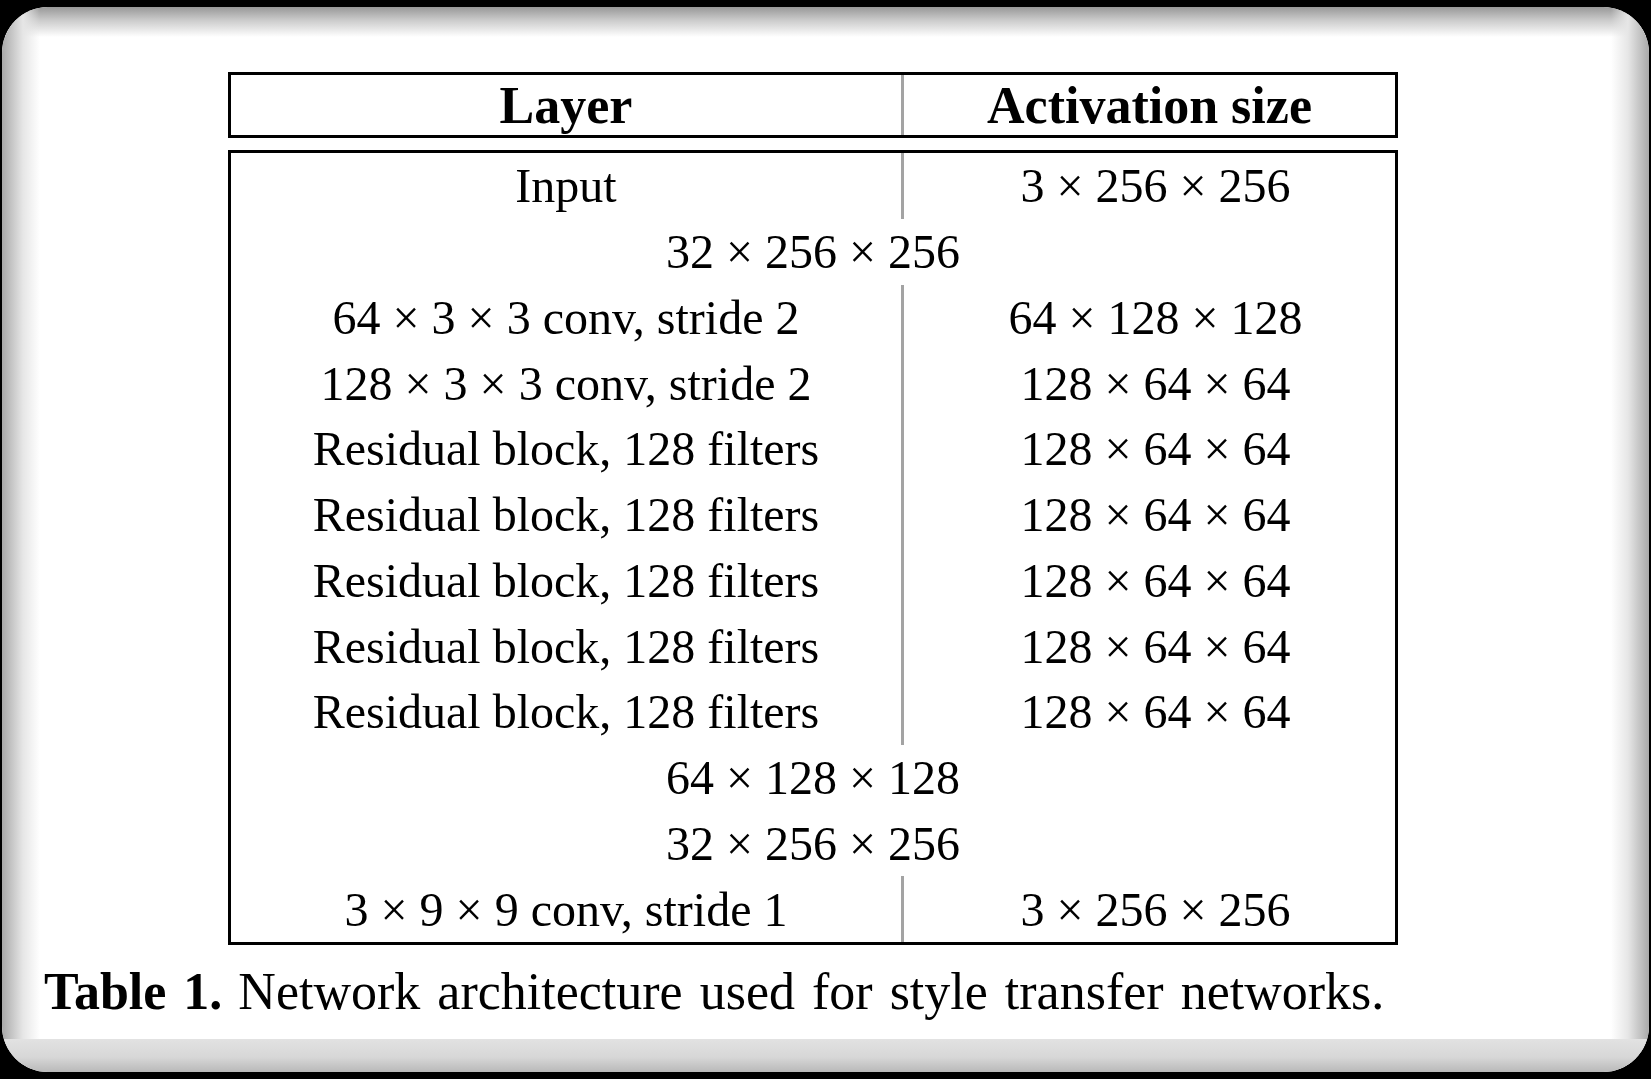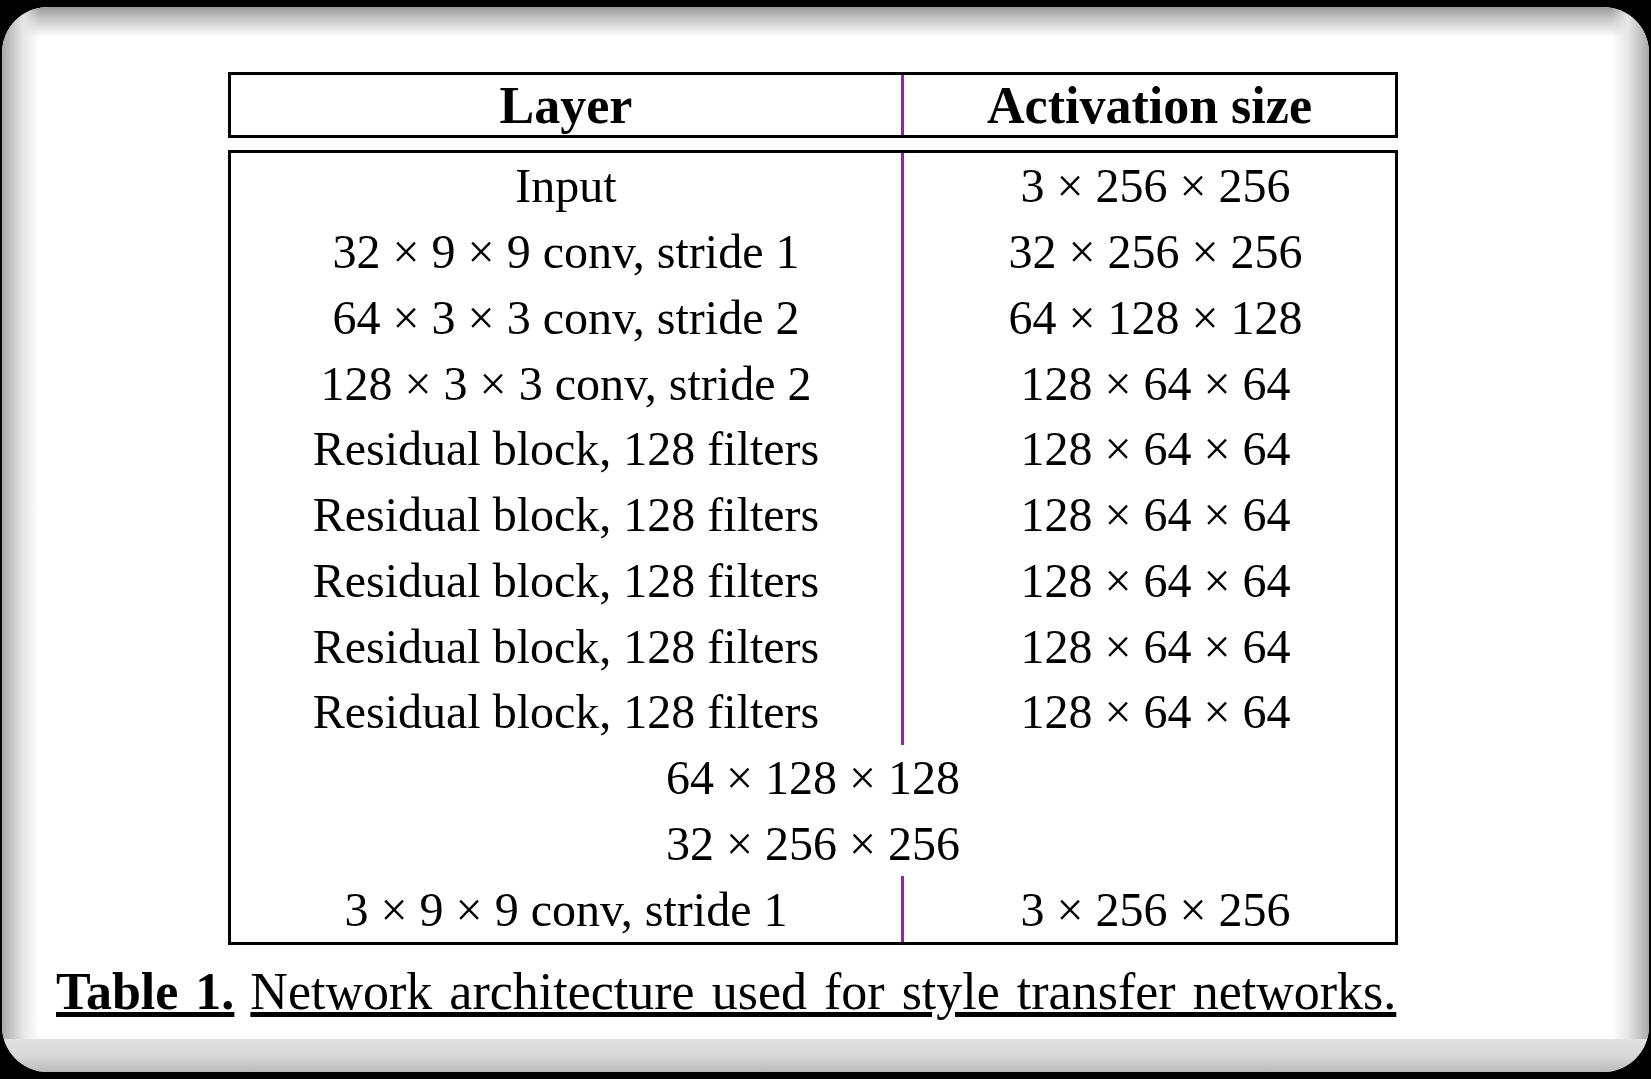--- a/index.html
+++ b/index.html
@@ -59,33 +59,32 @@
   }
   .trow{flex:1;display:flex;min-height:0;gap:12px;}
   .cell{
     display:flex;align-items:center;justify-content:center;
     white-space:nowrap;
     overflow:hidden;
   }
   .layer-col{
     box-sizing:border-box;
     width:673px;
-    border-right:3px solid #a21caf;
+    border-right:3px solid #a3a3a3;
     align-items:center;
   }
   .act-col{flex:1;justify-content:center;}
   .caption{
     position:absolute;
-    left:54px;top:952px;
+    left:42px;top:952px;
     width:1580px;height:64px;
     display:flex;align-items:center;
     font-size:52px;
     word-spacing:4px;
     white-space:nowrap;
-    text-decoration:underline;
   }
   .cap-label{font-weight:bold;margin-right:16px;}
 </style>
 </head>
 <body>
 
 <div class="frame">
   <div class="panel">
     <div class="shade-top"></div>
     <div class="shade-left"></div>
@@ -101,21 +100,20 @@
           <span>Activation size</span>
         </div>
       </div>
 
       <div class="tbody">
         <div class="trow">
           <div class="cell layer-col">Input</div>
           <div class="cell act-col">3 × 256 × 256</div>
         </div>
         <div class="trow">
-          <div class="cell layer-col">32 × 9 × 9 conv, stride 1</div>
           <div class="cell act-col">32 × 256 × 256</div>
         </div>
         <div class="trow">
           <div class="cell layer-col">64 × 3 × 3 conv, stride 2</div>
           <div class="cell act-col">64 × 128 × 128</div>
         </div>
         <div class="trow">
           <div class="cell layer-col">128 × 3 × 3 conv, stride 2</div>
           <div class="cell act-col">128 × 64 × 64</div>
         </div>

